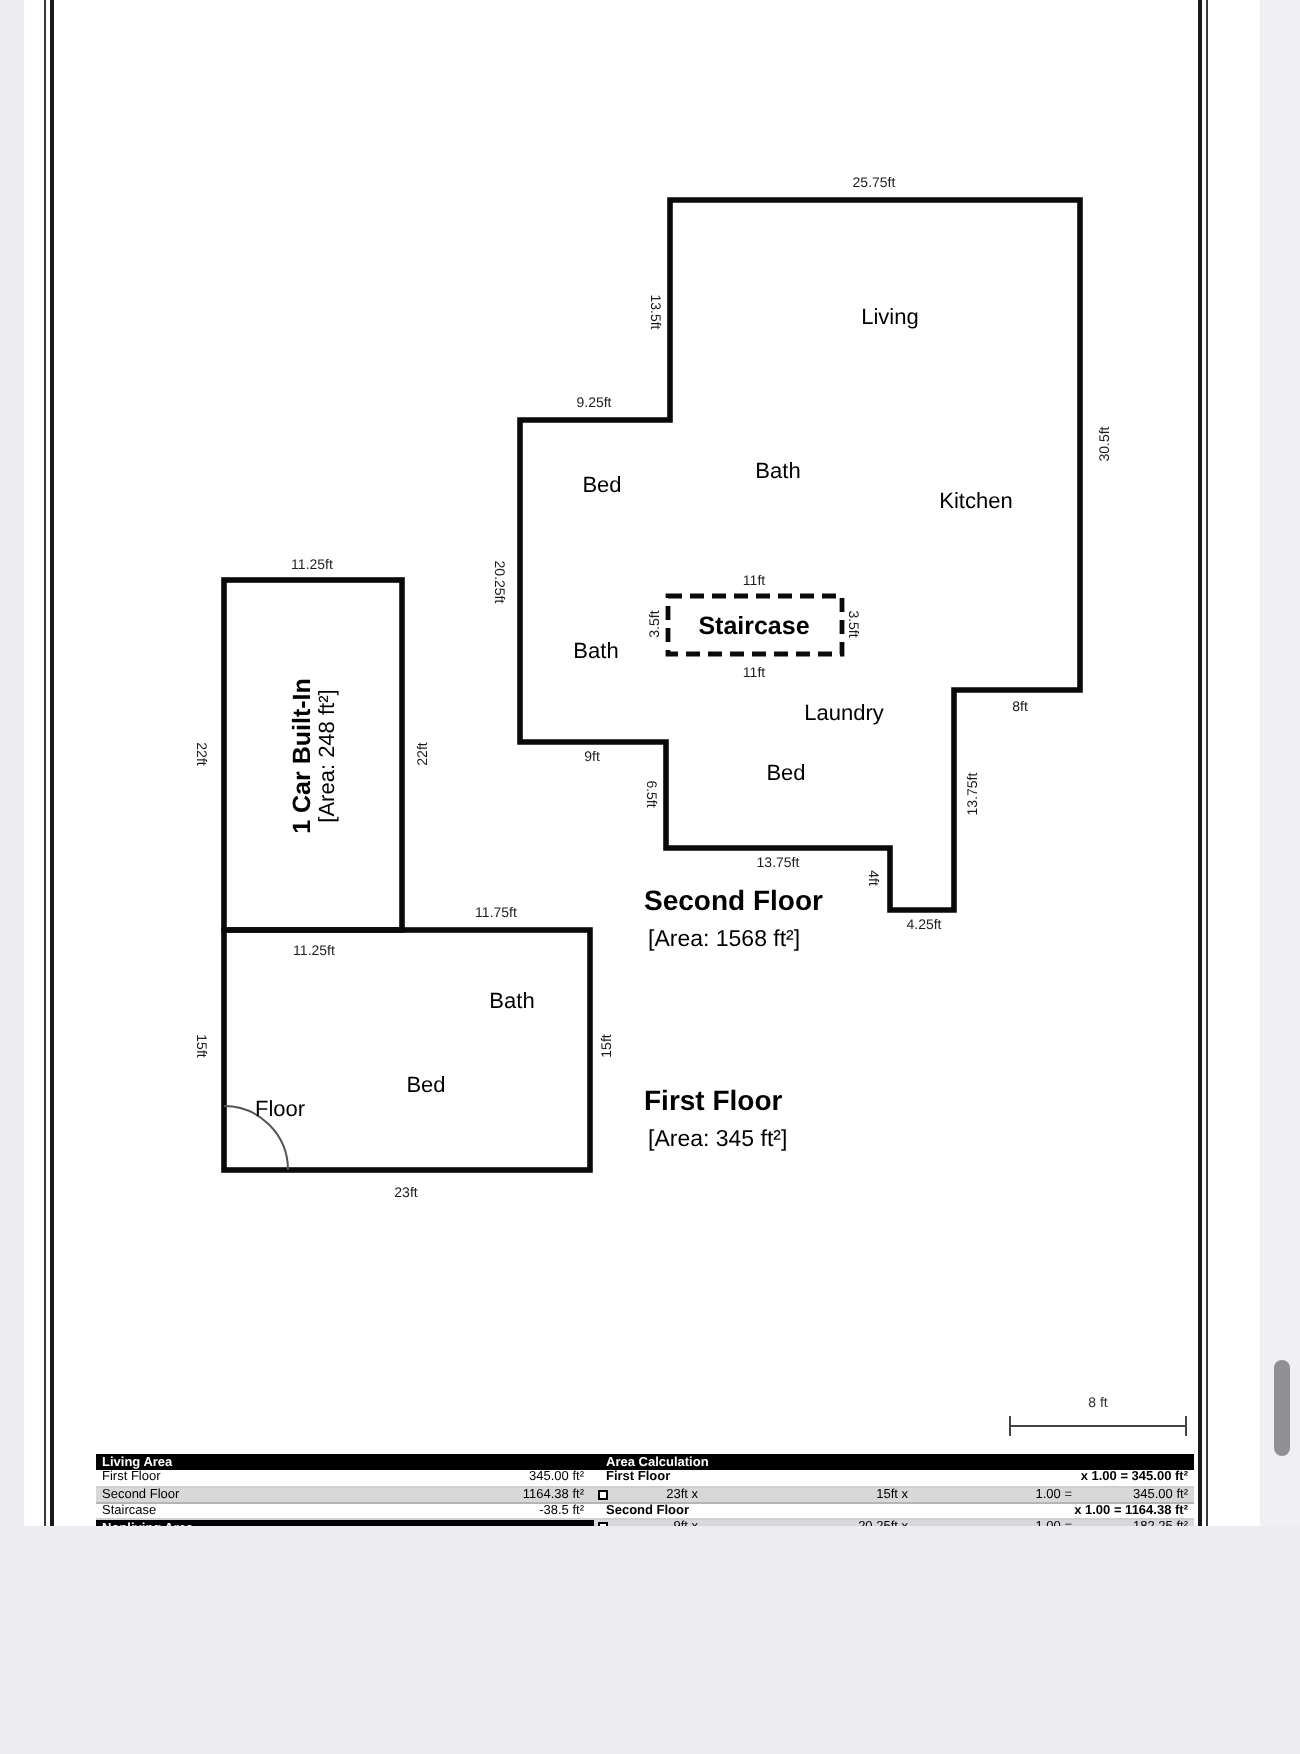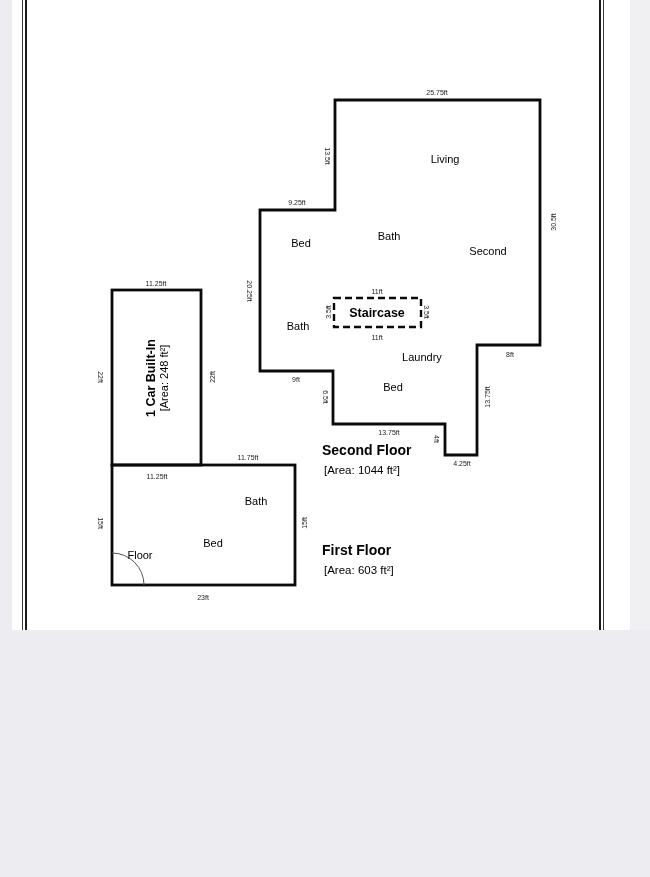--- a/index.html
+++ b/index.html
@@ -1,18 +1,18 @@
 <!DOCTYPE html>
 <html><head>
 <meta charset="utf-8">
 <style>
   * { margin:0; padding:0; box-sizing:border-box; }
   html,body { background:#ededf1; }
   .screen {
-    position:relative; width:650px; height:630px; overflow:hidden;
+    position:relative; width:650px; height:763px; overflow:hidden;
     background:#ededf1; font-family:"Liberation Sans", sans-serif; color:#000;
   }
   .page { position:absolute; left:12px; top:0; width:618px; height:877px; background:#ffffff; }
   .frame-outer { position:absolute; left:22px; top:-10px; width:582px; height:848px;
     border:1px solid #3a3a3a; }
   .frame-inner { position:absolute; left:2px; top:2px; right:2px; bottom:2px;
     border:2px solid #1a1a1a; }
   .plan-svg { position:absolute; left:0; top:0; }
   .lbl { position:absolute; white-space:nowrap; transform:translate(-50%,-50%); }
   .dim { font-size:7px; color:#1c1c1c; letter-spacing:0; }
@@ -93,38 +93,38 @@
   <div class="lbl dim rot270" style="left:212px; top:377px">22ft</div>
   <div class="lbl dim" style="left:248px; top:457px">11.75ft</div>
   <div class="lbl dim" style="left:157px; top:476px">11.25ft</div>
   <div class="lbl dim rot90" style="left:100px; top:523px">15ft</div>
   <div class="lbl dim rot270" style="left:304px; top:523px">15ft</div>
   <div class="lbl dim" style="left:203px; top:597px">23ft</div>
 
   <div class="lbl room" style="left:445px; top:159px">Living</div>
   <div class="lbl room" style="left:301px; top:243px">Bed</div>
   <div class="lbl room" style="left:389px; top:236px">Bath</div>
-  <div class="lbl room" style="left:488px; top:251px">Second</div>
+  <div class="lbl room" style="left:488px; top:251px">Kitchen</div>
   <div class="lbl room" style="left:298px; top:326px">Bath</div>
   <div class="lbl room stair-lbl" style="left:377px; top:313px">Staircase</div>
   <div class="lbl room" style="left:422px; top:357px">Laundry</div>
   <div class="lbl room" style="left:393px; top:387px">Bed</div>
   <div class="lbl room" style="left:256px; top:501px">Bath</div>
   <div class="lbl room" style="left:213px; top:543px">Bed</div>
   <div class="lbl room" style="left:140px; top:555px">Floor</div>
 
   <div class="garage-lbl">
     <div class="l1">1 Car Built-In</div>
     <div class="l2">[Area: 248 ft²]</div>
   </div>
 
   <div class="floor-title" style="left:322px; top:442px">Second Floor</div>
-  <div class="floor-area" style="left:324px; top:464px">[Area: 1044 ft²]</div>
+  <div class="floor-area" style="left:324px; top:464px">[Area: 1568 ft²]</div>
   <div class="floor-title" style="left:322px; top:542px">First Floor</div>
-  <div class="floor-area" style="left:324px; top:564px">[Area: 603 ft²]</div>
+  <div class="floor-area" style="left:324px; top:564px">[Area: 345 ft²]</div>
 
   <div class="scale-lbl">8 ft</div>
 
   <div class="calc-table">
 
     <div class="trow">
       <div class="lcell bg-black">
           <span class="cell-label">Living Area</span>
         </div>
       <div class="rcell bg-black">

